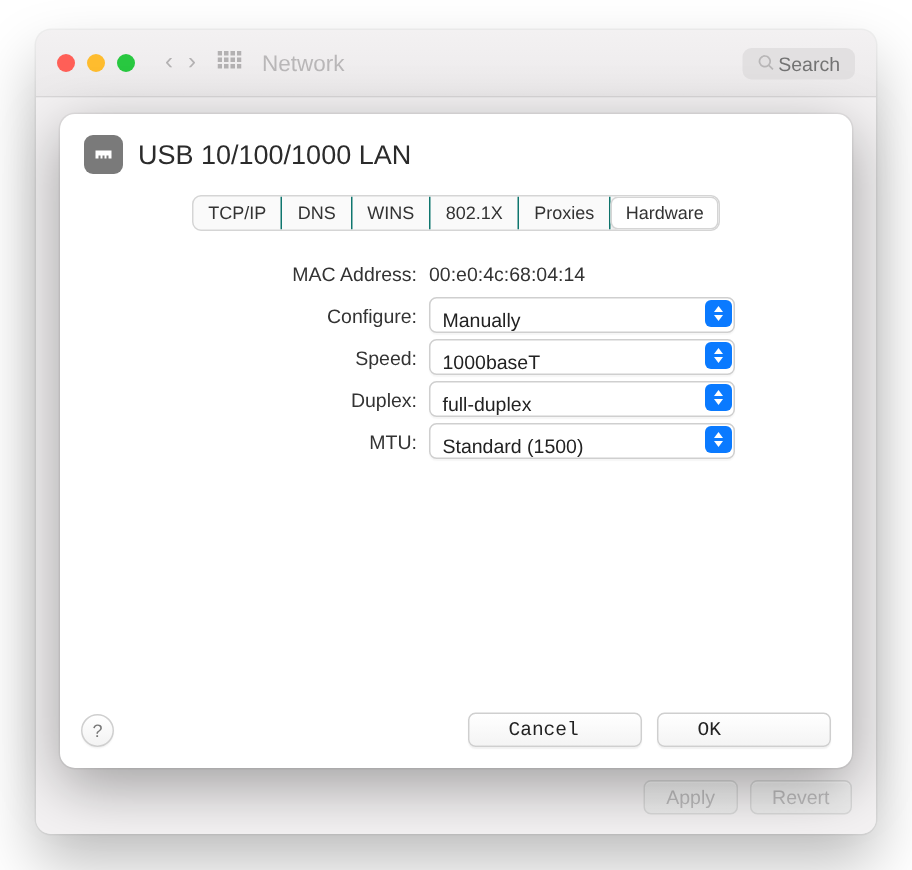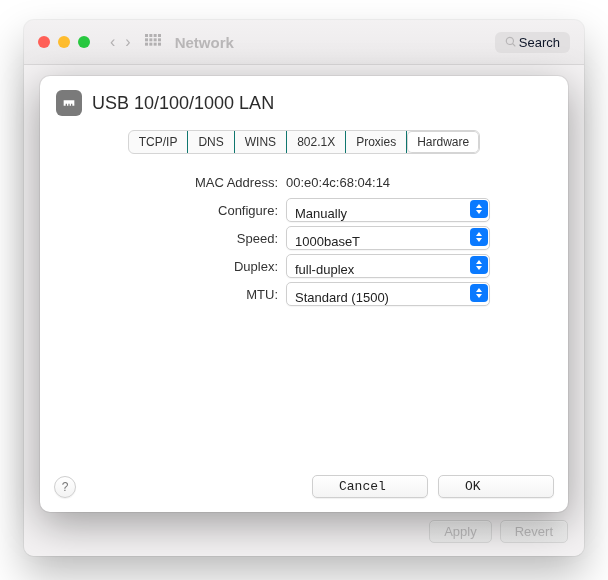--- a/index.html
+++ b/index.html
@@ -14,24 +14,24 @@
   .titlebar{height:44px;display:flex;align-items:center;padding:0 14px;gap:14px;
     background:linear-gradient(#f3f1f2,#eceaeb);border-bottom:1px solid #d9d7d8;}
   .traffic{display:flex;gap:8px;}
   .dot{width:12px;height:12px;border-radius:50%;}
   .dot.red{background:#ff5f57;}
   .dot.yellow{background:#febc2e;}
   .dot.green{background:#28c840;}
   .nav-arrows{display:flex;gap:10px;color:#b3b1b2;font-size:16px;margin-left:6px;}
   .grid-icon{color:#b3b1b2;display:flex;}
   .grid-icon svg{width:16px;height:16px;}
-  .title{font-size:15px;font-weight:700;color:#b9b7b8;}
+  .title{font-size:15px;font-weight:400;color:#b9b7b8;}
   .spacer{flex:1;}
   .search-pill{display:flex;align-items:center;gap:2px;background:#e2e0e1;border-radius:6px;
-    padding:3px 10px;color:#0f172a;font-size:13px;}
+    padding:3px 10px;color:#737373;font-size:13px;}
   .search-pill svg{width:12px;height:12px;fill:#b8b6b7;}
   .prefs-body{position:relative;height:calc(100% - 44px);background:#f4f2f3;}
   .bg-buttons{position:absolute;right:16px;bottom:14px;display:flex;gap:8px;}
   .bg-btn{padding:3px 14px;border-radius:5px;font-size:13px;color:#bdbcbd;
     background:linear-gradient(#f3f3f3,#ededed);border:1px solid #dadada;
     box-shadow:0 1px 0 rgba(255,255,255,.5) inset;}
   
   .sheet{
     position:absolute;left:40px;top:76px;width:528px;height:436px;
     background:#fff;border-radius:10px;

